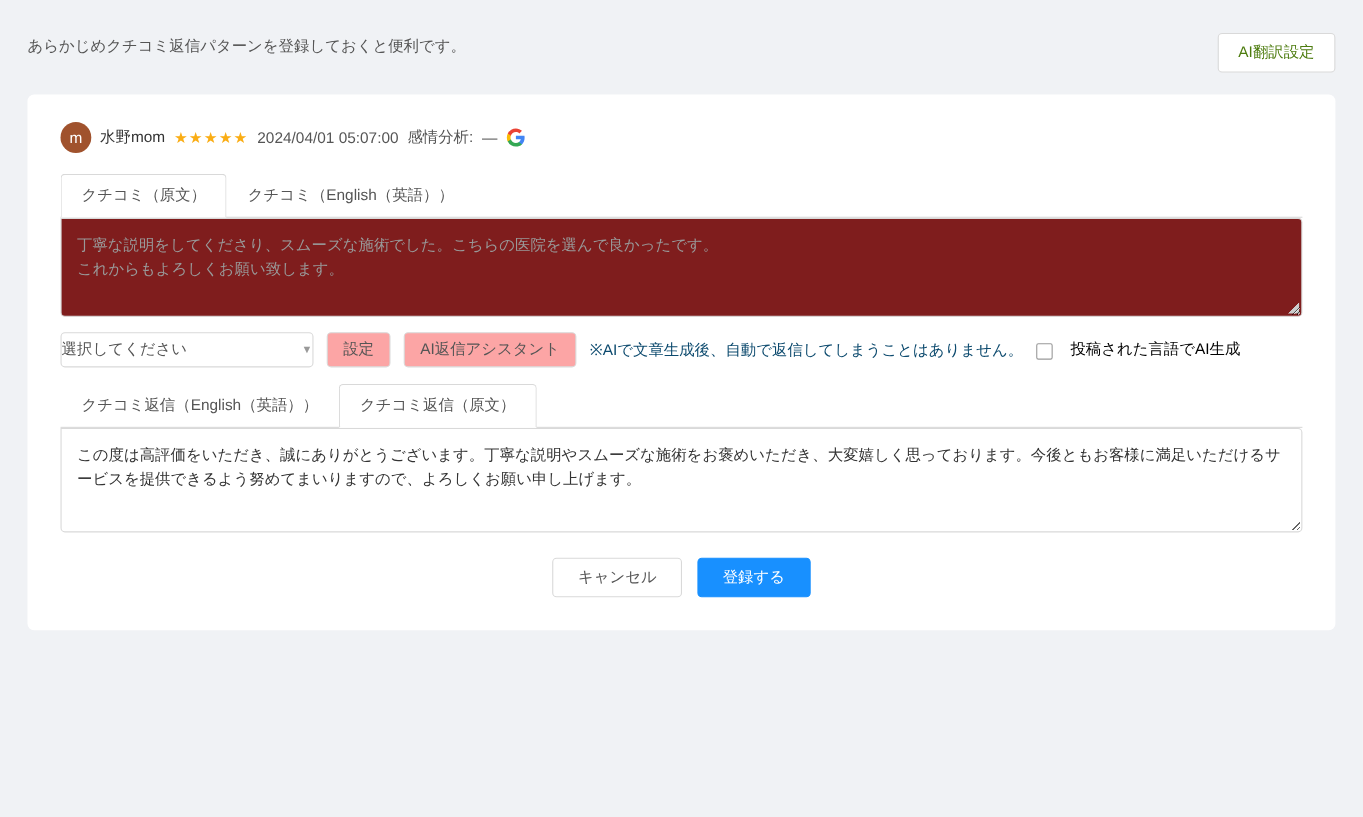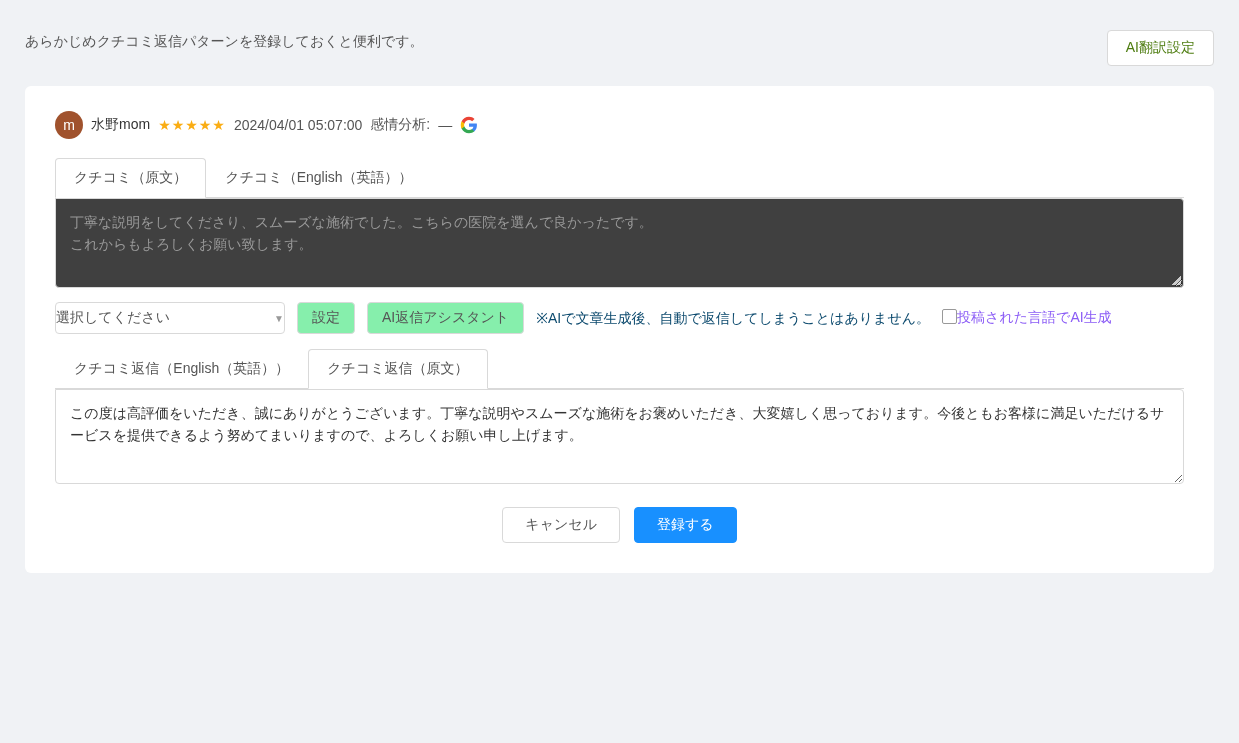--- a/index.html
+++ b/index.html
@@ -94,21 +94,21 @@
   position: relative;
   top: 1px;
 }
 .tab.active {
   background: #fff;
   border: 1px solid #d9d9d9;
   border-bottom: 1px solid #fff;
   border-radius: 4px 4px 0 0;
 }
 .review-text-box {
-  background: #404040;
+  background: #7f1d1d;
   border: 1px solid #d9d9d9;
   border-radius: 0 4px 4px 4px;
   padding: 12px 14px;
   min-height: 90px;
   color: #999;
   line-height: 1.6;
   white-space: pre-wrap;
   resize: vertical;
   overflow: auto;
   position: relative;
@@ -144,33 +144,33 @@
   background: #fff;
 }
 .select .caret {
   color: #999;
   font-size: 10px;
 }
 .small-btn {
   border: 1px solid #d9d9d9;
   border-radius: 4px;
   padding: 6px 14px;
-  background: #86efac;
+  background: #fca5a5;
   color: #555;
   cursor: pointer;
   font-size: 14px;
 }
 .note-text {
   color: #0c4a6e;
 }
 .checkbox-wrap {
   display: flex;
-  align-items: flex-start;
-  gap: 0;
-  color: #8b5cf6;
+  align-items: flex-end;
+  gap: 16px;
+  color: #000000;
   cursor: pointer;
 }
 .checkbox-box {
   width: 15px;
   height: 15px;
   border: 1px solid #999;
   border-radius: 2px;
   display: inline-block;
 }
 .reply-textarea {

